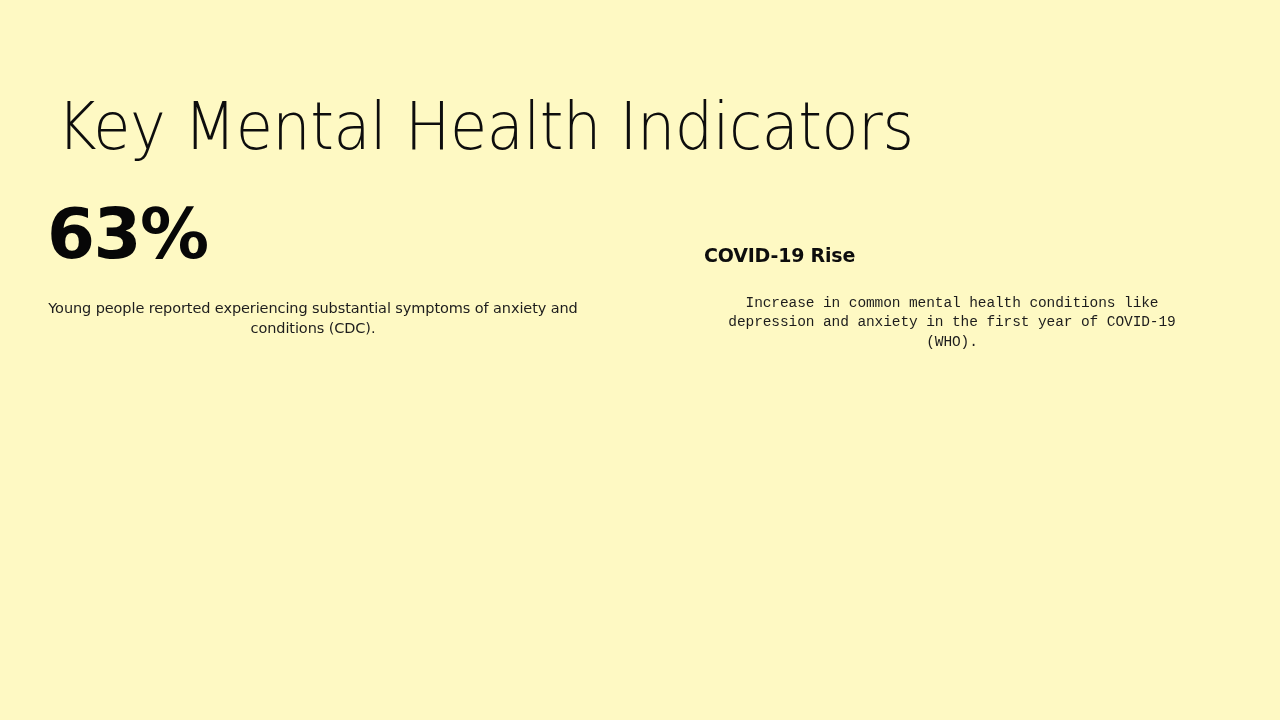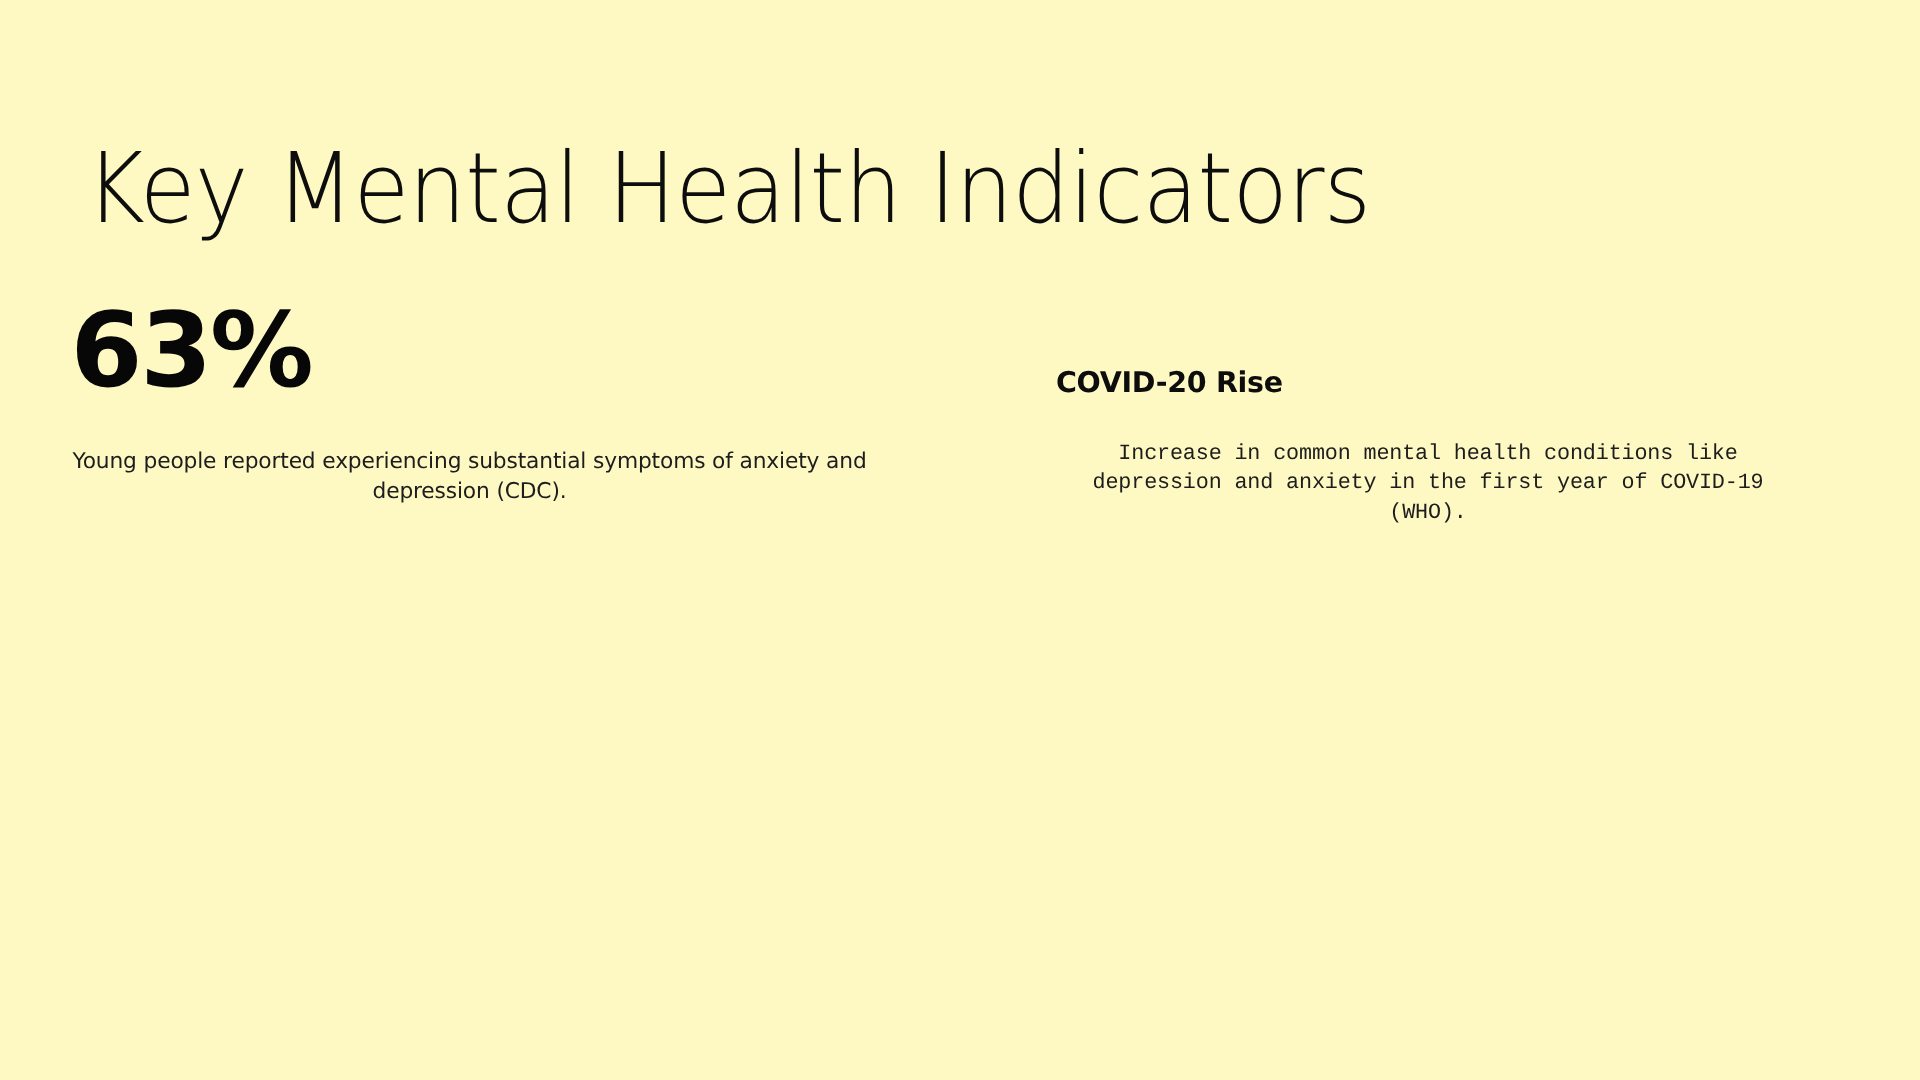--- a/index.html
+++ b/index.html
@@ -120,23 +120,23 @@
 <body>
 
 <div class="slide">
 
   <h1 class="slide-title">Key Mental Health Indicators</h1>
 
   <div class="stats-row">
 
     <div class="stat-col stat-col-left">
       <div class="stat-value">63%</div>
-      <p class="stat-desc">Young people reported experiencing substantial symptoms of anxiety and depression (CDC).</p>
+      <p class="stat-desc">Young people reported experiencing substantial symptoms of anxiety and conditions (CDC).</p>
     </div>
 
     <div class="stat-col stat-col-right">
-      <div class="stat-label">COVID-20 Rise</div>
+      <div class="stat-label">COVID-19 Rise</div>
       <p class="stat-desc">Increase in common mental health conditions like depression and anxiety in the first year of COVID-19 (WHO).</p>
     </div>
 
   </div>
 
 </div>
 
 </body></html>

